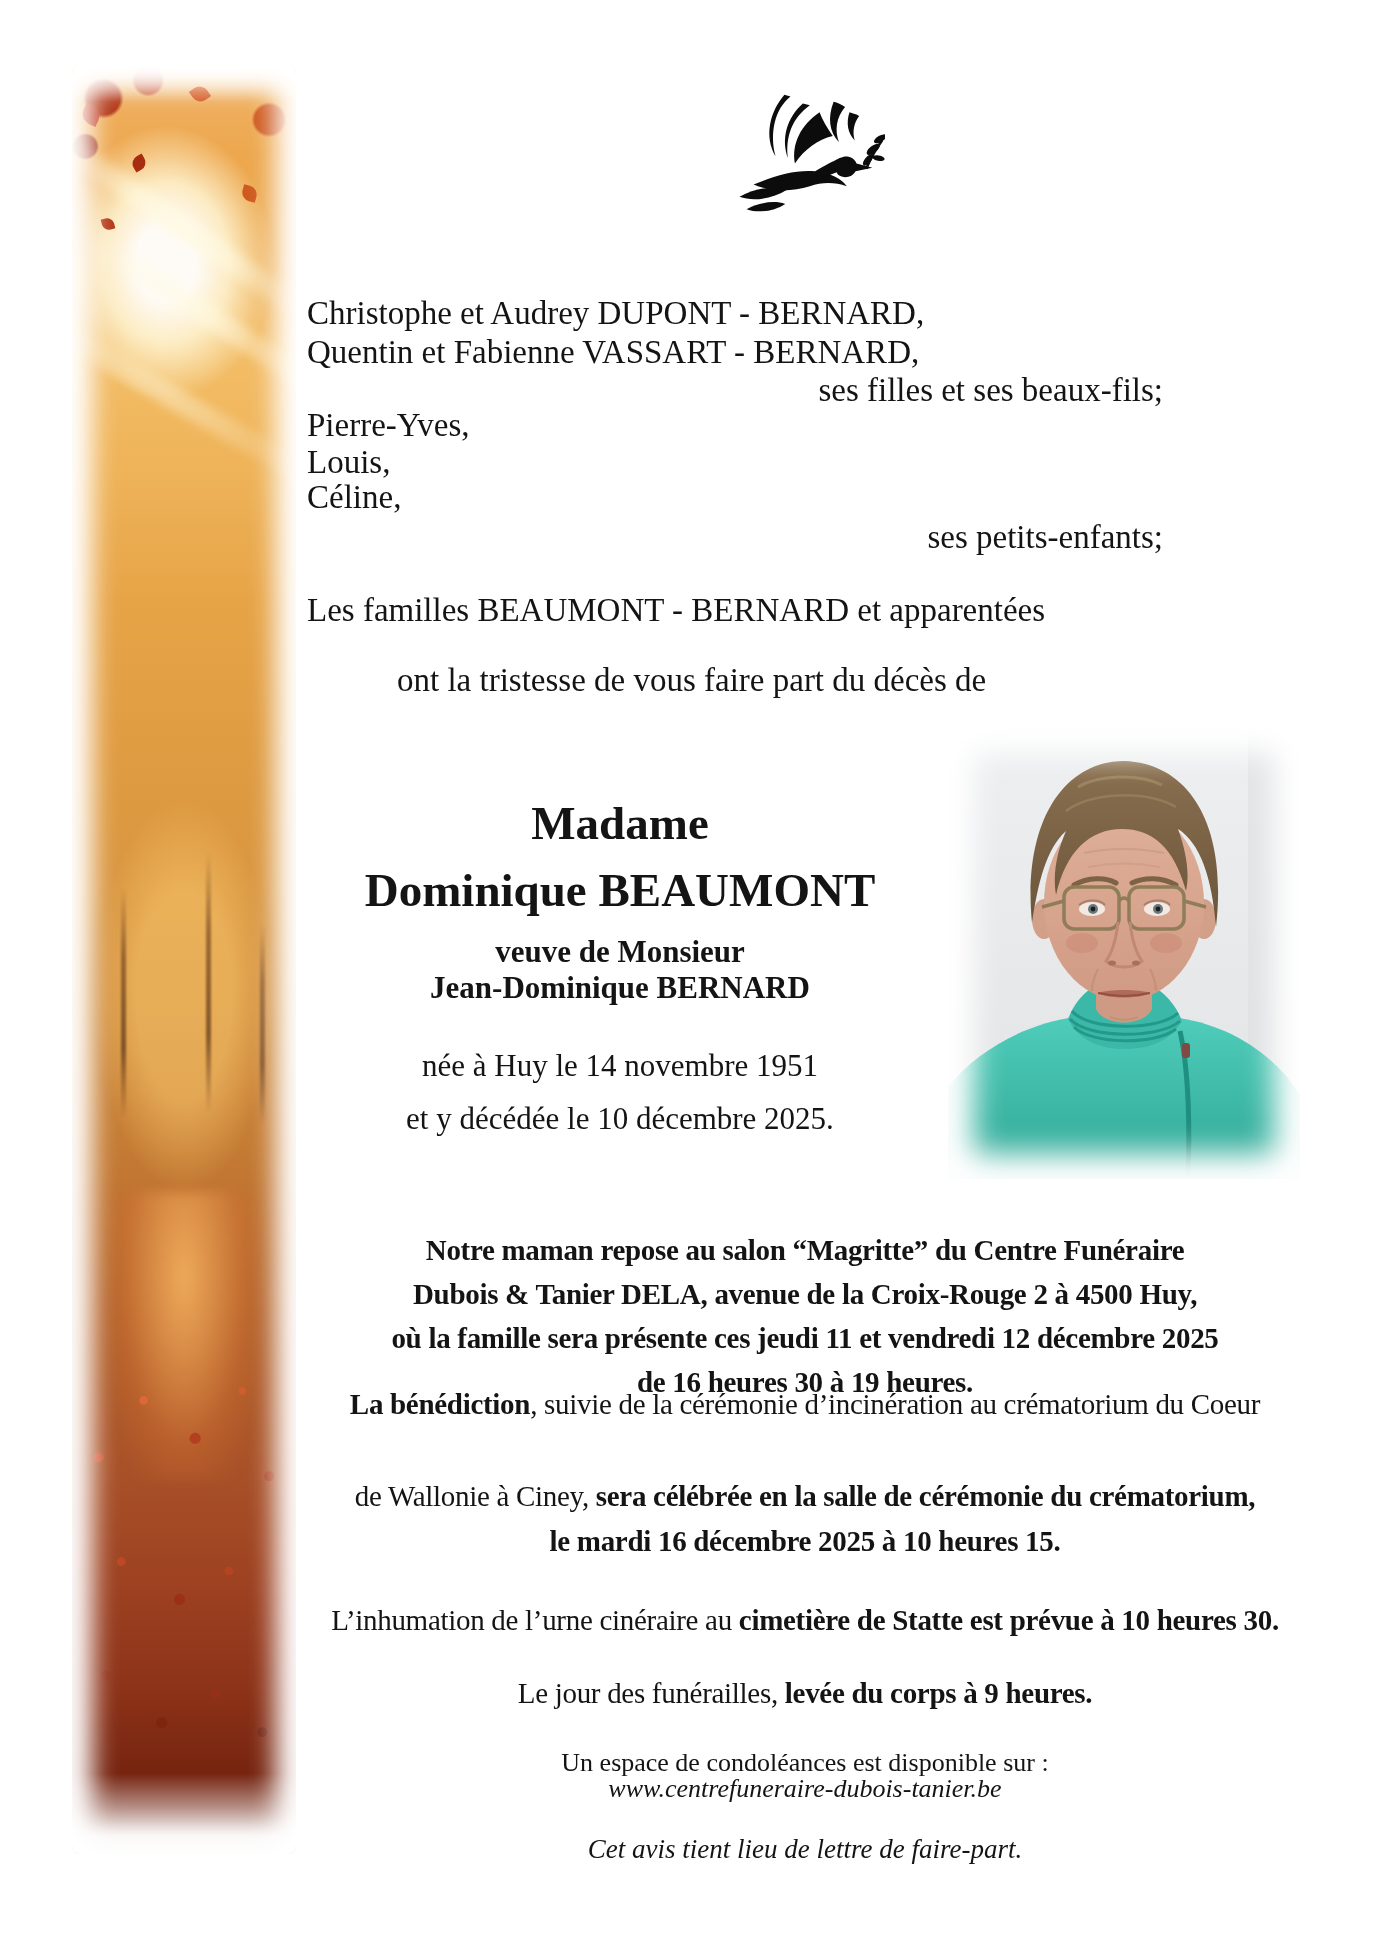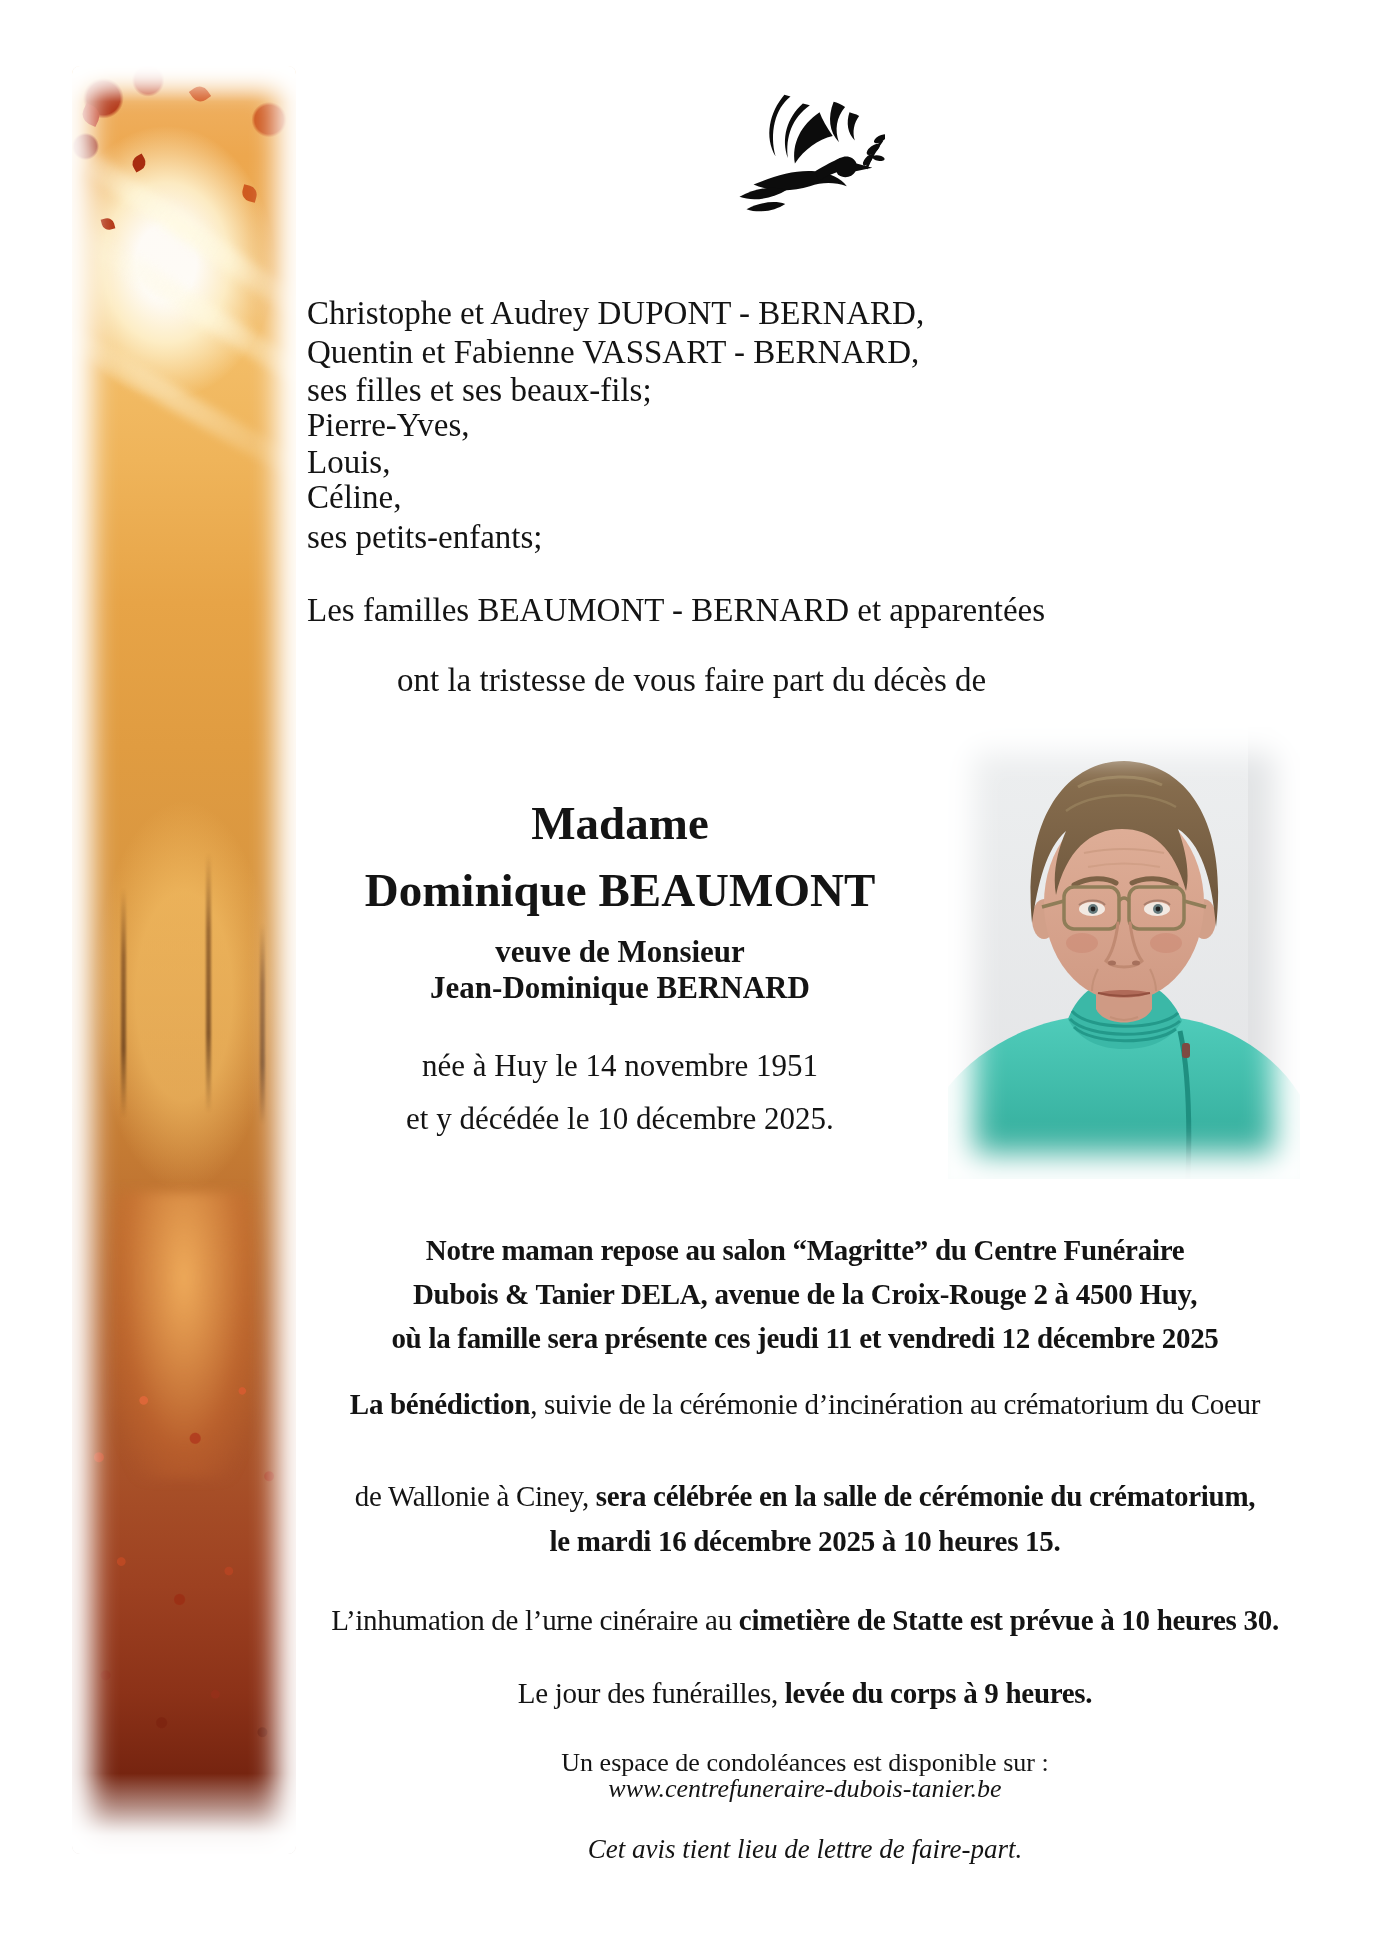--- a/index.html
+++ b/index.html
@@ -4,21 +4,21 @@
 <style>
   html,body{margin:0;padding:0;background:#ffffff;}
   #page{
     position:relative;width:1378px;height:1949px;margin:0 auto;background:#ffffff;
     font-family:Liberation Serif, serif;color:#141414;overflow:hidden;
   }
   .abs{position:absolute;white-space:nowrap;}
   .t33{font-size:33px;line-height:38px;}
   .b{font-weight:bold;}
   .it{font-style:italic;}
-  .rightline{}
+  .rightline{text-align:right;}
 
   
   .strip{
     position:absolute;left:72px;top:66px;width:224px;height:1788px;border-radius:8px;overflow:hidden;
     background:
       linear-gradient(180deg, rgba(255,255,255,.9) 0%, rgba(255,255,255,0) 2%, rgba(255,255,255,0) 95.5%, rgba(255,255,255,.92) 99%),
       radial-gradient(circle 30px at 14% 1.8%, #b23413 0 55%, rgba(178,52,19,0) 68%),
       radial-gradient(circle 24px at 34% .8%, #c2441c 0 55%, rgba(194,68,28,0) 68%),
       radial-gradient(circle 20px at 6% 4.5%, #a02c10 0 55%, rgba(160,44,16,0) 68%),
       radial-gradient(circle 26px at 88% 3%, #cf5a20 0 55%, rgba(207,90,32,0) 68%),
@@ -205,20 +205,21 @@
       <path d="M150 266 C160 262 192 262 202 266 C192 272 160 272 150 266 Z" fill="#b06a58"></path>
       <path d="M150 266 Q176 272 202 266" stroke="#93503f" stroke-width="2" fill="none"></path>
       <path d="M162 290 Q176 296 190 290" stroke="#c49078" stroke-width="2" fill="none"></path>
     </svg>
     <div class="photo-vignette"></div>
   </div>
 
   <div class="abs fcol t29 b" style="top:1228px">Notre maman repose au salon “Magritte” du Centre Funéraire</div>
   <div class="abs fcol t29 b" style="top:1272px">Dubois &amp; Tanier DELA, avenue de la Croix-Rouge 2 à 4500 Huy,</div>
   <div class="abs fcol t29 b" style="top:1316px">où la famille sera présente ces jeudi 11 et vendredi 12 décembre 2025</div>
+  <div class="abs fcol t29 b" style="top:1360px">de 16 heures 30 à 19 heures.</div>
 
   <div class="abs fcol t29c" style="top:1382px"><span class="b">La bénédiction</span><span>, suivie de la cérémonie d’incinération au crématorium du Coeur</span></div>
   <div class="abs fcol t29c" style="top:1474px"><span>de Wallonie à Ciney, </span><span class="b">sera célébrée en la salle de cérémonie du crématorium,</span></div>
   <div class="abs fcol t29c b" style="top:1519px">le mardi 16 décembre 2025 à 10 heures 15.</div>
 
   <div class="abs fcol t29" style="top:1598px"><span>L’inhumation de l’urne cinéraire au </span><span class="b">cimetière de Statte est prévue à 10 heures 30.</span></div>
 
   <div class="abs fcol t29" style="top:1671px"><span>Le jour des funérailles, </span><span class="b">levée du corps à 9 heures.</span></div>
 
   <div class="abs fcol t26" style="top:1748px">Un espace de condoléances est disponible sur :</div>

